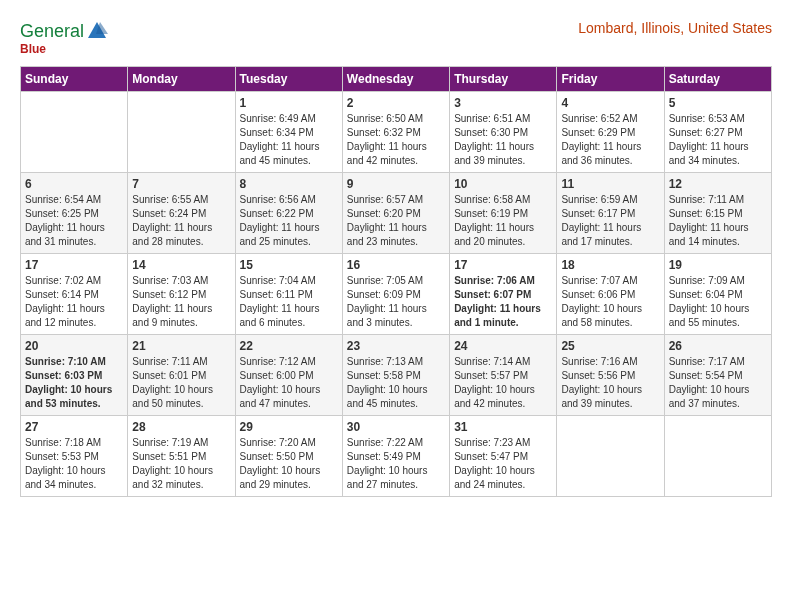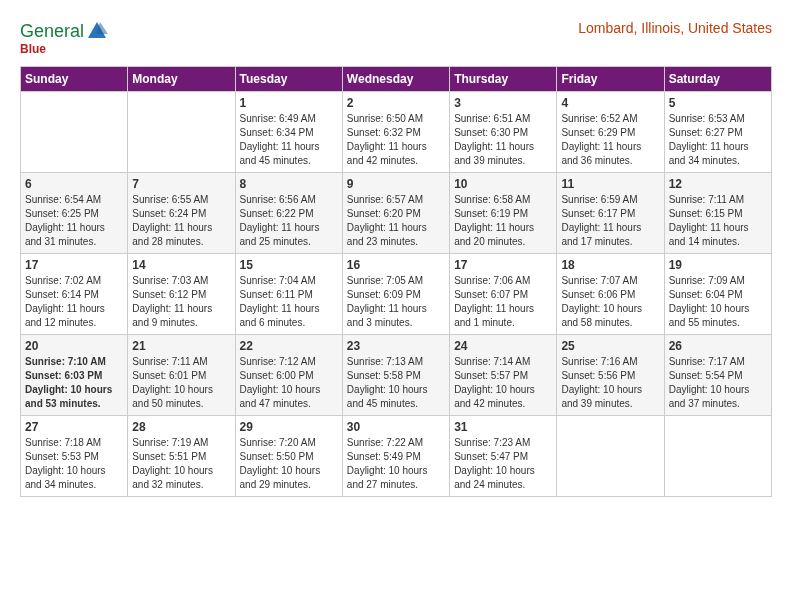--- a/index.html
+++ b/index.html
@@ -222,21 +222,21 @@
 Daylight: 11 hours and 6 minutes.</div>
         </td>
         <td>
           <div class="day-number">16</div>
           <div class="day-info" style="white-space: pre-line;">Sunrise: 7:05 AM
 Sunset: 6:09 PM
 Daylight: 11 hours and 3 minutes.</div>
         </td>
         <td>
           <div class="day-number">17</div>
-          <div class="day-info" style="white-space: pre-line;">Sunrise: 7:06 AM
+          <div class="day-info" style="white-space: pre-line; font-weight: bold;">Sunrise: 7:06 AM
 Sunset: 6:07 PM
 Daylight: 11 hours and 1 minute.</div>
         </td>
         <td>
           <div class="day-number">18</div>
           <div class="day-info" style="white-space: pre-line;">Sunrise: 7:07 AM
 Sunset: 6:06 PM
 Daylight: 10 hours and 58 minutes.</div>
         </td>
         <td>

